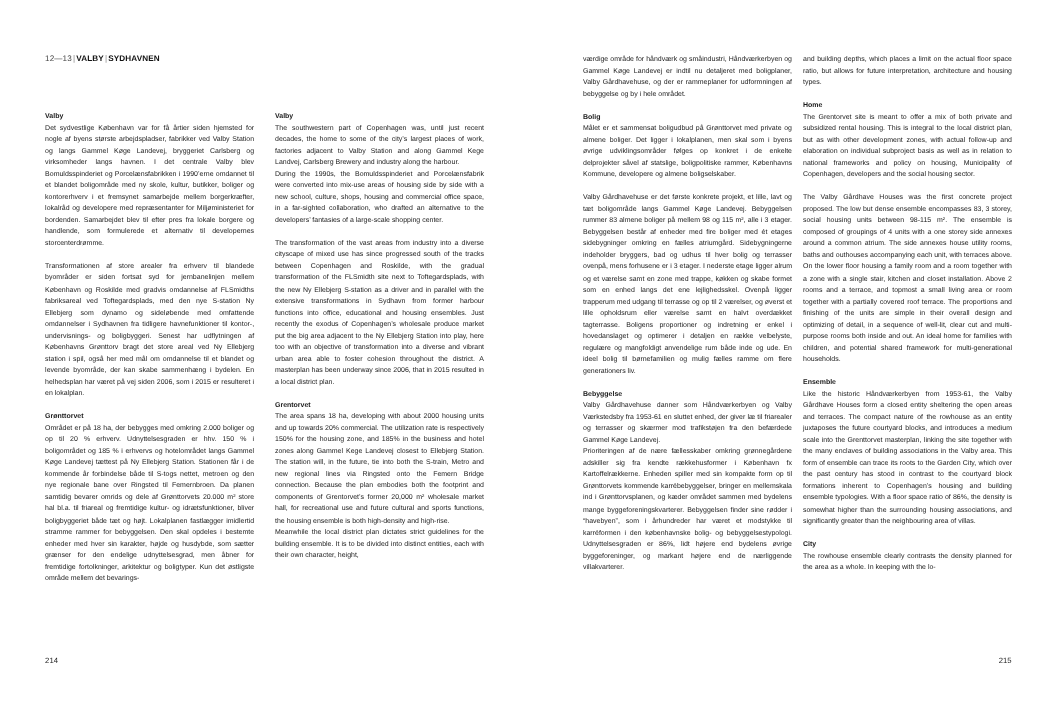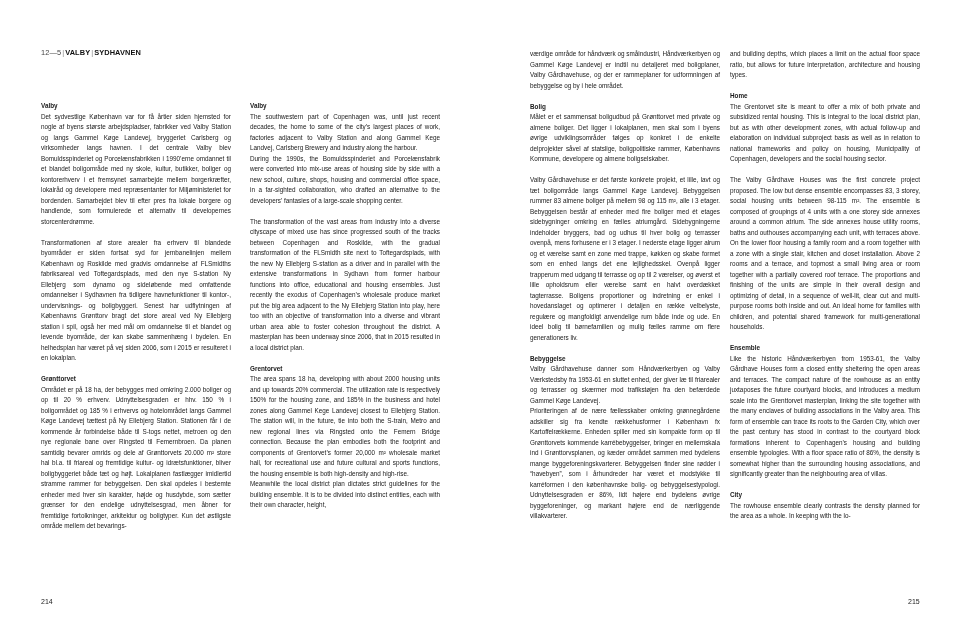--- a/index.html
+++ b/index.html
@@ -30,21 +30,21 @@
   .folio { position: absolute; font-size: 7px; color: #222; top: 598px; }
   #folio-left { left: 41px; }
   #folio-right { left: 908px; }
 </style>
 </head>
 <body>
 
 <div class="spread">
   <div class="page-left">
     <div class="running-head">
-      <span>12—5</span><span class="sep">|</span><span class="bold">VALBY</span><span class="sep">|</span><span class="bold">SYDHAVNEN</span>
+      <span>12—13</span><span class="sep">|</span><span class="bold">VALBY</span><span class="sep">|</span><span class="bold">SYDHAVNEN</span>
     </div>
     <div class="col" id="col1">
         <span class="h">Valby</span>
         <p>Det sydvestlige København var for få årtier siden hjemsted for nogle af byens største arbejdspladser, fabrikker ved Valby Station og langs Gammel Køge Landevej, bryggeriet Carlsberg og virksomheder langs havnen. I det centrale Valby blev Bomuldsspinderiet og Porcelænsfabrikken i 1990’erne omdannet til et blandet boligområde med ny skole, kultur, butikker, boliger og kontorerhverv i et fremsynet samarbejde mellem borgerkræfter, lokalråd og developere med repræsentanter for Miljøministeriet for bordenden. Samarbejdet blev til efter pres fra lokale borgere og handlende, som formulerede et alternativ til developernes storcenterdrømme.</p>
         <div class="gap"></div>
         <p>Transformationen af store arealer fra erhverv til blandede byområder er siden fortsat syd for jernbanelinjen mellem København og Roskilde med gradvis omdannelse af FLSmidths fabriksareal ved Toftegardsplads, med den nye S-station Ny Ellebjerg som dynamo og sideløbende med omfattende omdannelser i Sydhavnen fra tidligere havnefunktioner til kontor-, undervisnings- og boligbyggeri. Senest har udflytningen af Københavns Grønttorv bragt det store areal ved Ny Ellebjerg station i spil, også her med mål om omdannelse til et blandet og levende byområde, der kan skabe sammenhæng i bydelen. En helhedsplan har været på vej siden 2006, som i 2015 er resulteret i en lokalplan.</p>
         <div class="gap"></div>
         <span class="h">Grønttorvet</span>
         <p>Området er på 18 ha, der bebygges med omkring 2.000 boliger og op til 20 % erhverv. Udnyttelsesgraden er hhv. 150 % i boligområdet og 185 % i erhvervs og hotelområdet langs Gammel Køge Landevej tættest på Ny Ellebjerg Station. Stationen får i de kommende år forbindelse både til S-togs nettet, metroen og den nye regionale bane over Ringsted til Femernbroen. Da planen samtidig bevarer omrids og dele af Grønttorvets 20.000 m² store hal bl.a. til friareal og fremtidige kultur- og idrætsfunktioner, bliver boligbyggeriet både tæt og højt. Lokalplanen fastlægger imidlertid stramme rammer for bebyggelsen. Den skal opdeles i bestemte enheder med hver sin karakter, højde og husdybde, som sætter grænser for den endelige udnyttelsesgrad, men åbner for fremtidige fortolkninger, arkitektur og boligtyper. Kun det østligste område mellem det bevarings-</p>
       </div>

